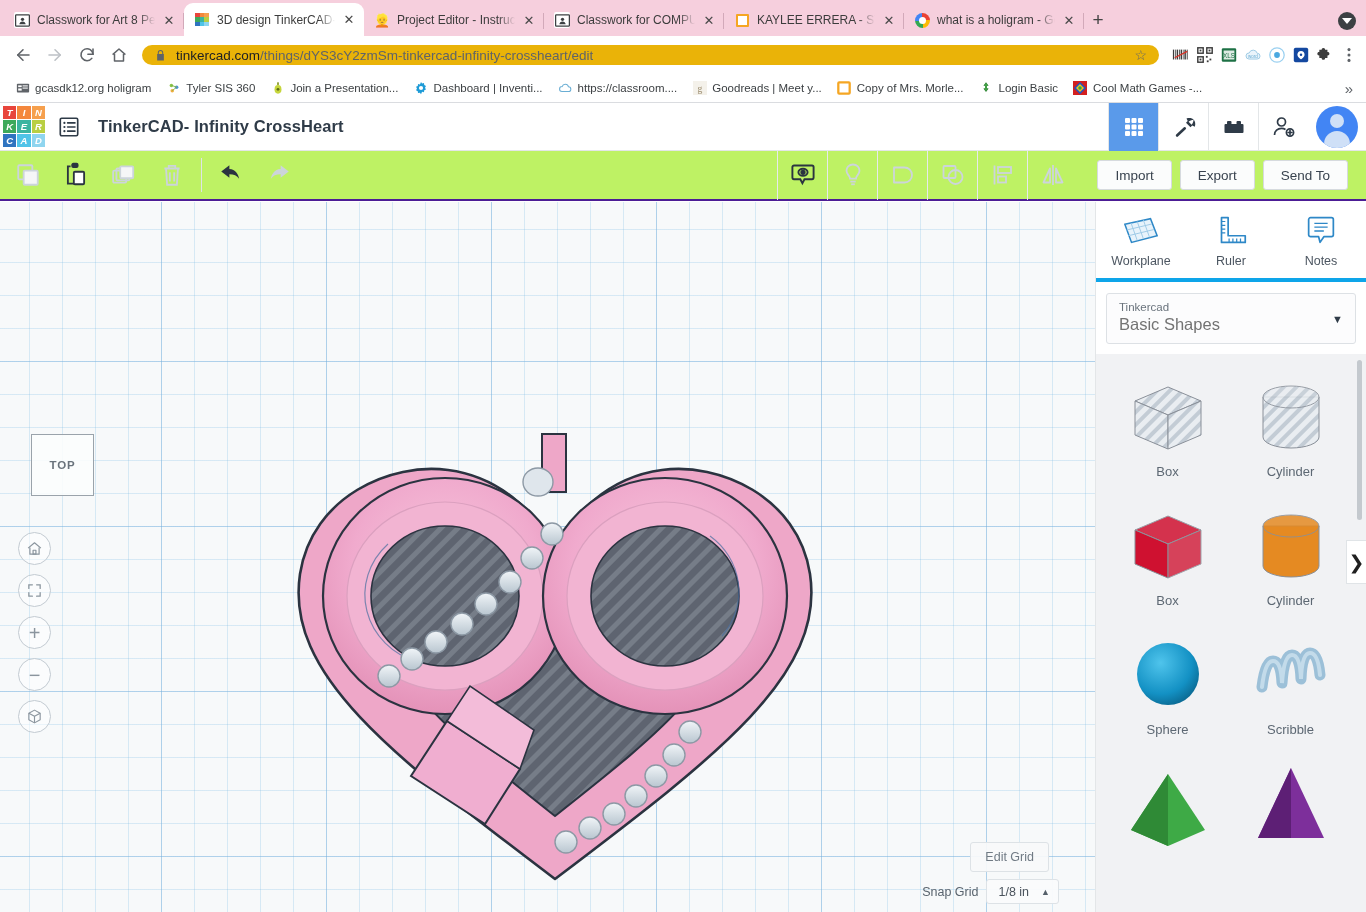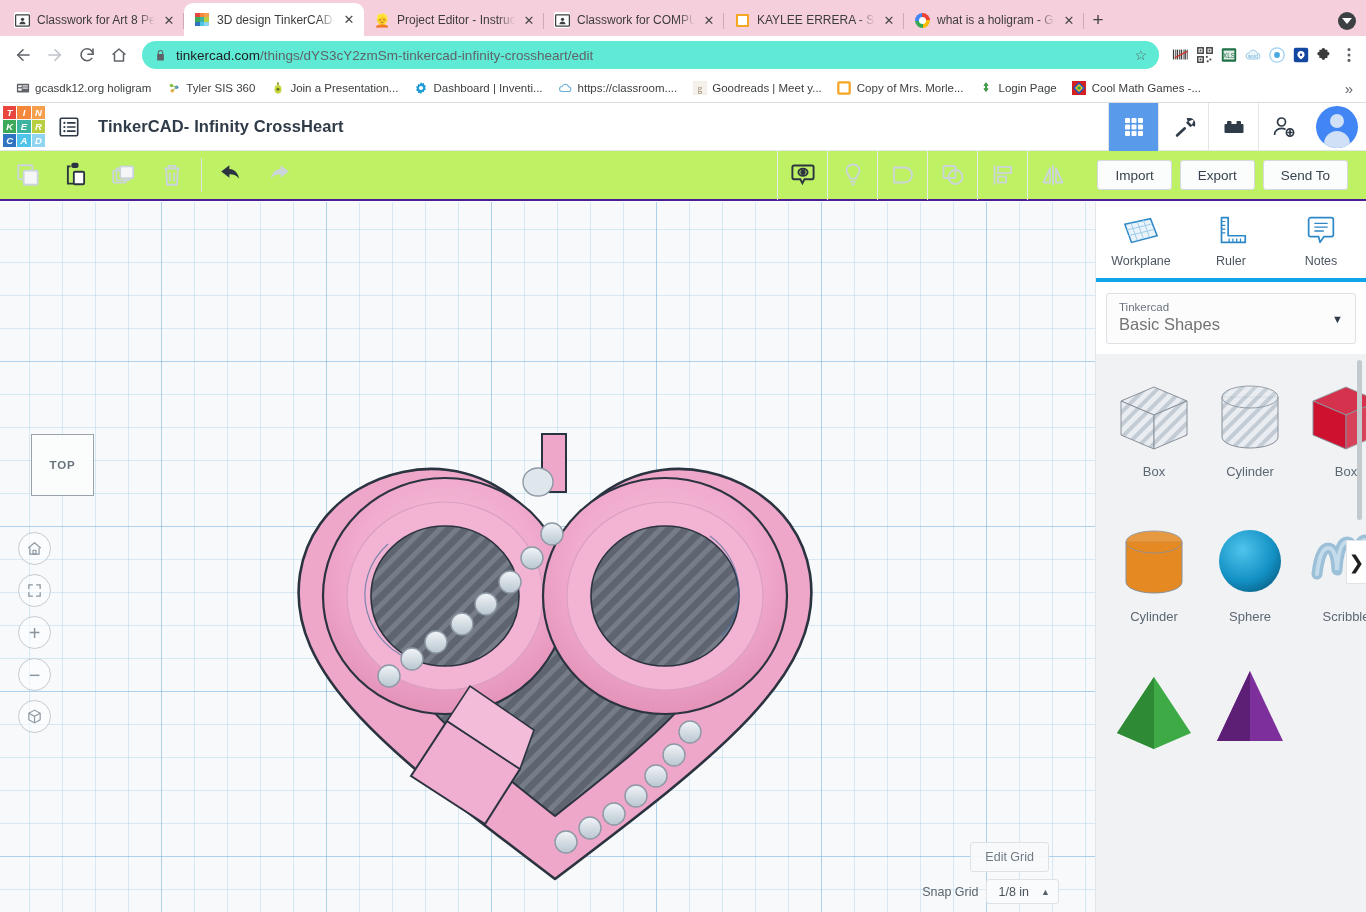--- a/index.html
+++ b/index.html
@@ -85,21 +85,21 @@
     height: 38px; background: #fff; display: flex; align-items: center;
     gap: 2px; padding: 0 8px;
   }
   .nav-btn {
     width: 30px; height: 30px; display: flex; align-items: center;
     justify-content: center; border-radius: 50%; cursor: pointer;
     color: #5f6368;
   }
   .nav-btn svg { width: 18px; height: 18px; }
   .omnibox {
-    flex: 1; height: 28px; background: #5eead4; border-radius: 14px;
+    flex: 1; height: 20px; background: #eab308; border-radius: 14px;
     display: flex; align-items: center; padding: 0 12px; gap: 9px;
     margin: 0 6px; font-size: 13.5px; color: #202124; min-width: 0;
   }
   .omnibox .url { white-space: nowrap; overflow: hidden; }
   .omnibox .url .dim { color: #5f6368; }
   .star { margin-left: auto; color: #5f6368; font-size: 14px; cursor: pointer; }
   .ext-row { display: flex; align-items: center; gap: 5px; padding-left: 4px; }
   .ext { width: 19px; height: 19px; cursor: pointer; display:flex; align-items:center; justify-content:center;}
 
   .bookmarks {
@@ -261,22 +261,22 @@
   .rp-select .val { font-size: 16.5px; color: #737373; margin-top: 2px; }
   .rp-select .arr {
     position: absolute; right: 12px; top: 50%; transform: translateY(-50%);
     font-size: 11px; color: #2f3b48;
   }
   .shapes-scroll {
     flex: 1; margin-top: 10px; position: relative; overflow: hidden;
     background: #f1f2f4;
   }
   .shapes-grid {
-    display: grid; grid-template-columns: 1fr 1fr 1fr; padding: 8px 14px 0 10px;
-    row-gap: 22px;
+    display: grid; grid-template-columns: 1fr 1fr; padding: 8px 14px 0 10px;
+    row-gap: 6px;
   }
   .shape-cell {
     display: flex; flex-direction: column; align-items: center;
     padding: 10px 0 6px; cursor: pointer;
   }
   .shape-art { width: 96px; height: 88px; display:flex; align-items:center; justify-content:center;}
   .shape-art svg { width: 94px; height: 86px; }
   .shape-name { font-size: 13px; color: #5d6873; margin-top: 4px; }
   .rp-scrollbar {
     position: absolute; right: 4px; top: 6px; width: 5px; height: 160px;
@@ -540,21 +540,21 @@
       </span>
       <span>Copy of Mrs. Morle...</span>
     </div>
     <div class="bm">
       <span class="bm-ico">
         <svg viewBox="0 0 16 16" width="14" height="14">
             <path d="M8 1.5l3 4h-2v3h2l-3 4-3-4h2v-3h-2z" fill="#2e7d32"></path>
             <path d="M8 2l2.5 3.4H9v2.9h1.5L8 11.7 5.5 8.3H7V5.4H5.5z" fill="#43a047"></path>
           </svg>
       </span>
-      <span>Login Page</span>
+      <span>Login Basic</span>
     </div>
     <div class="bm">
       <span class="bm-ico">
         <svg viewBox="0 0 16 16" width="14" height="14">
             <rect width="16" height="16" fill="#d32020"></rect>
             <polygon points="8,1 15,8 8,15 1,8" fill="#1e55c6"></polygon>
             <polygon points="8,3.4 12.6,8 8,12.6 3.4,8" fill="#f2c01d"></polygon>
             <circle cx="8" cy="8" r="2" fill="#2aa84a"></circle>
           </svg>
       </span>

